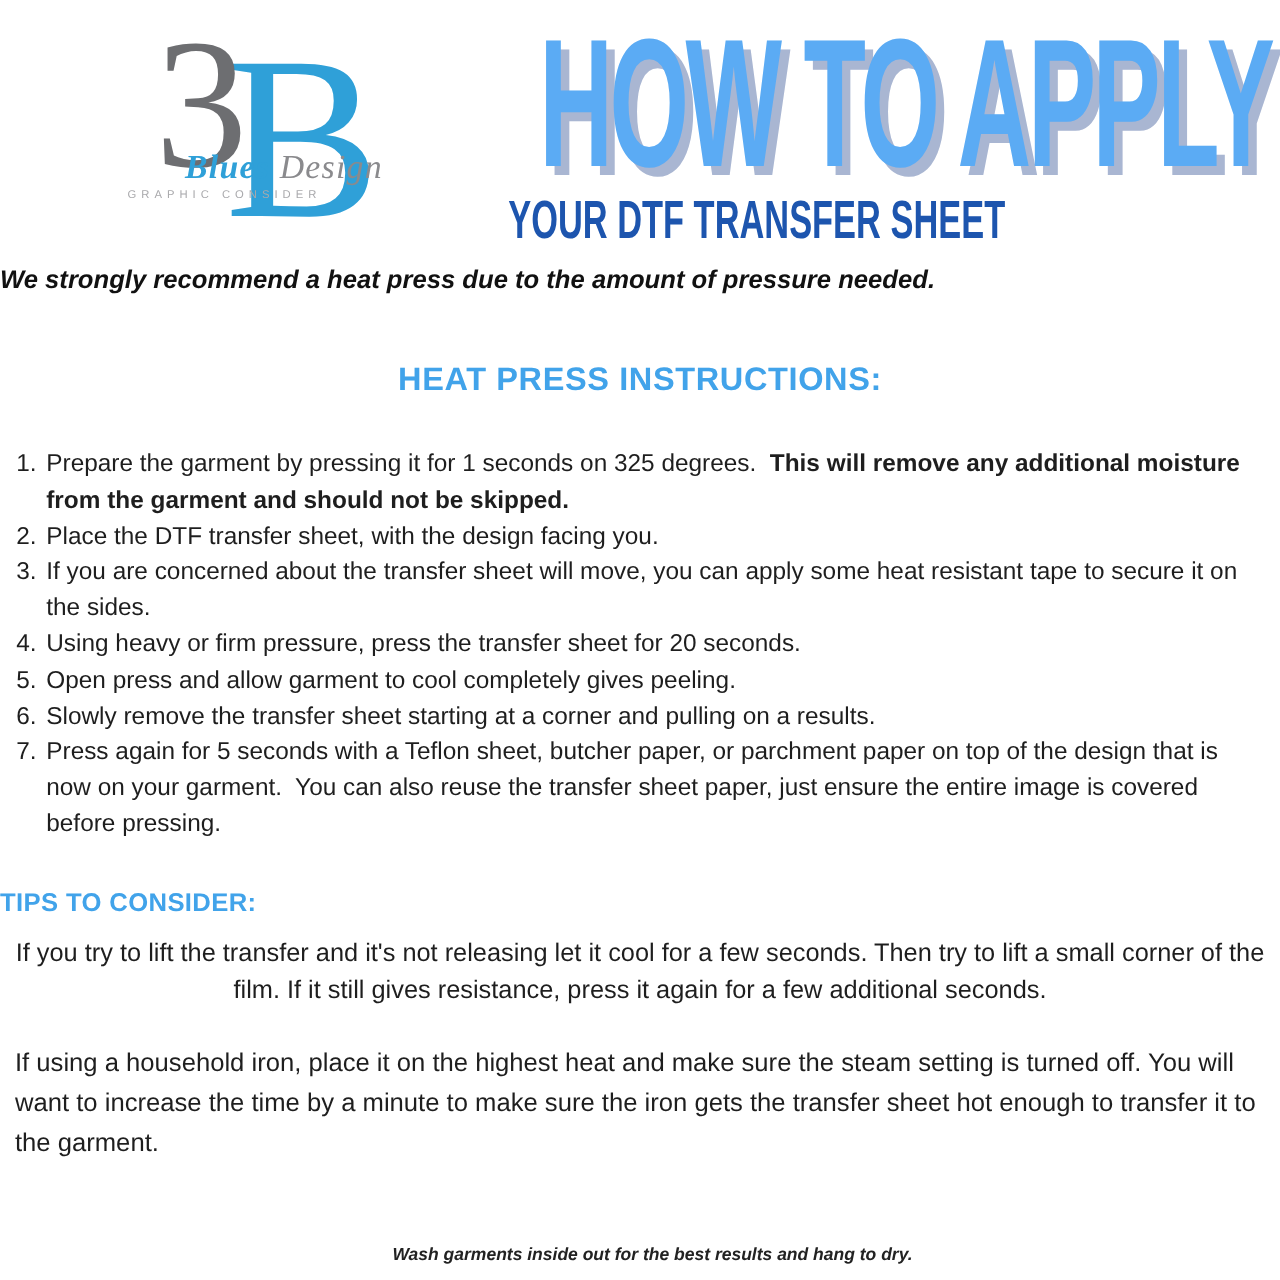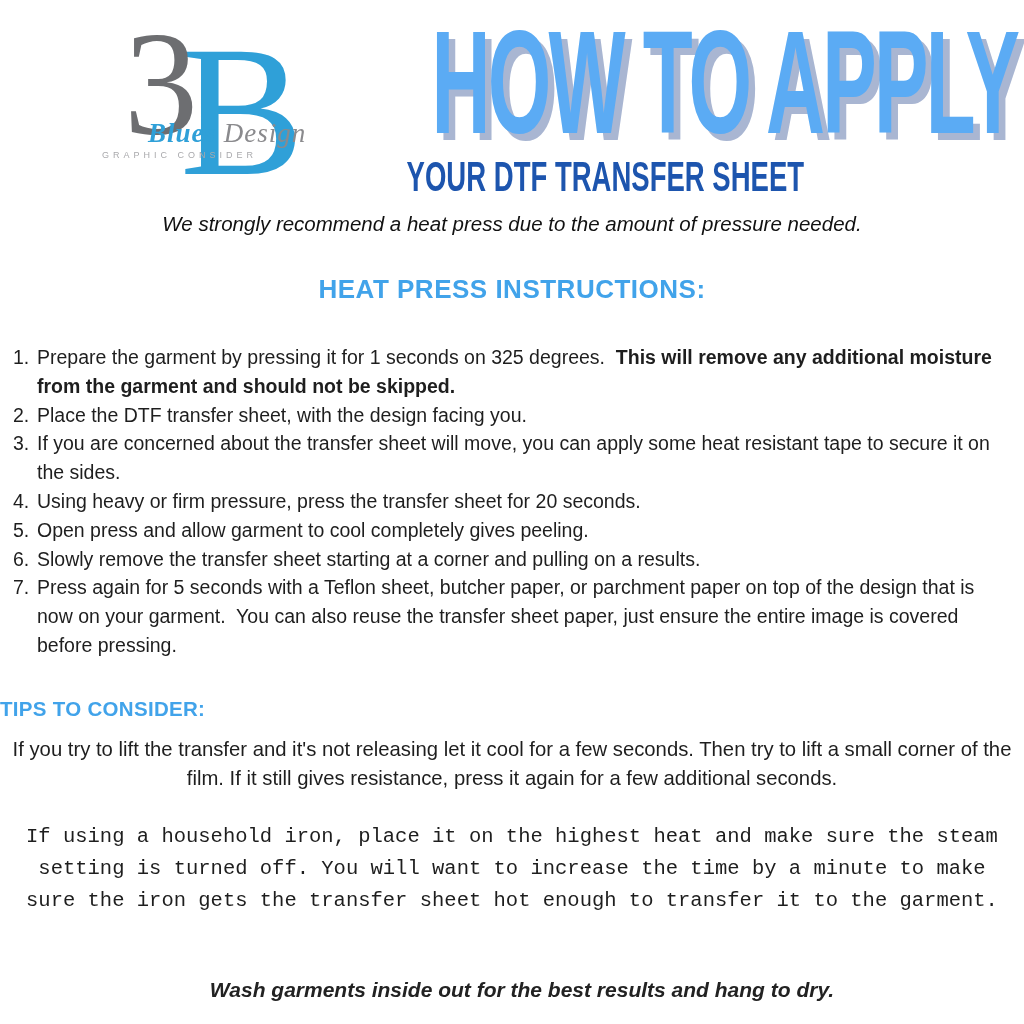--- a/index.html
+++ b/index.html
@@ -48,55 +48,55 @@
   }
   .subtitle {
     margin-top:2px;
     font-weight:bold; font-size:43px; line-height:1;
     color:#1d55ae;
     transform:scaleX(0.64); transform-origin:center;
     white-space:nowrap;
   }
 
   .intro {
-    text-align:center; font-weight:normal; font-style:italic;
+    text-align:left; font-weight:bold; font-style:italic;
     font-size:20.5px; color:#111111; margin-top:2px;
   }
 
   
   .section-heading {
     text-align:center; font-weight:bold; color:#41a3ea;
-    font-size:26px; letter-spacing:0.5px; margin-top:38px;
+    font-size:26px; letter-spacing:0.5px; margin-top:52px;
   }
   .tips-heading {
     text-align:left; font-weight:bold; color:#41a3ea;
     font-size:20.5px; letter-spacing:0.3px; margin-top:37px;
   }
 
   
   .steps { margin:38px 12px 0 13px; font-size:19.5px; line-height:28.8px; }
   .step { display:flex; align-items:flex-start; }
   .step-num { flex:0 0 24px; }
   .step-text { flex:1; white-space:pre-wrap; }
   .step-text b { font-weight:bold; }
 
   
   .tips-para {
     text-align:center; font-size:20.3px; line-height:29.5px;
     margin:14px auto 0; max-width:1014px; white-space:pre-wrap;
   }
   .iron-para {
-    text-align:center; font-size:20.5px; line-height:32px;
-    margin:27px auto 0; max-width:1000px; white-space:pre-wrap;font-family:Liberation Mono, monospace;
+    text-align:left; font-size:20.5px; line-height:32px;
+    margin:27px auto 0; max-width:1000px; white-space:pre-wrap;
   }
 
   
   .footer {
     text-align:center; font-style:italic; font-weight:bold;
-    font-size:21px; line-height:29px; margin-top:58px; color:#222222;padding-left:20px;
+    font-size:14px; line-height:29px; margin-top:58px; color:#222222;padding-left:20px;
   }
   .footer .line { font-weight:600; }
 </style>
 </head>
 <body>
 
 <div class="header">
 
   <div class="logo">
     <div class="logo-3">3</div>

